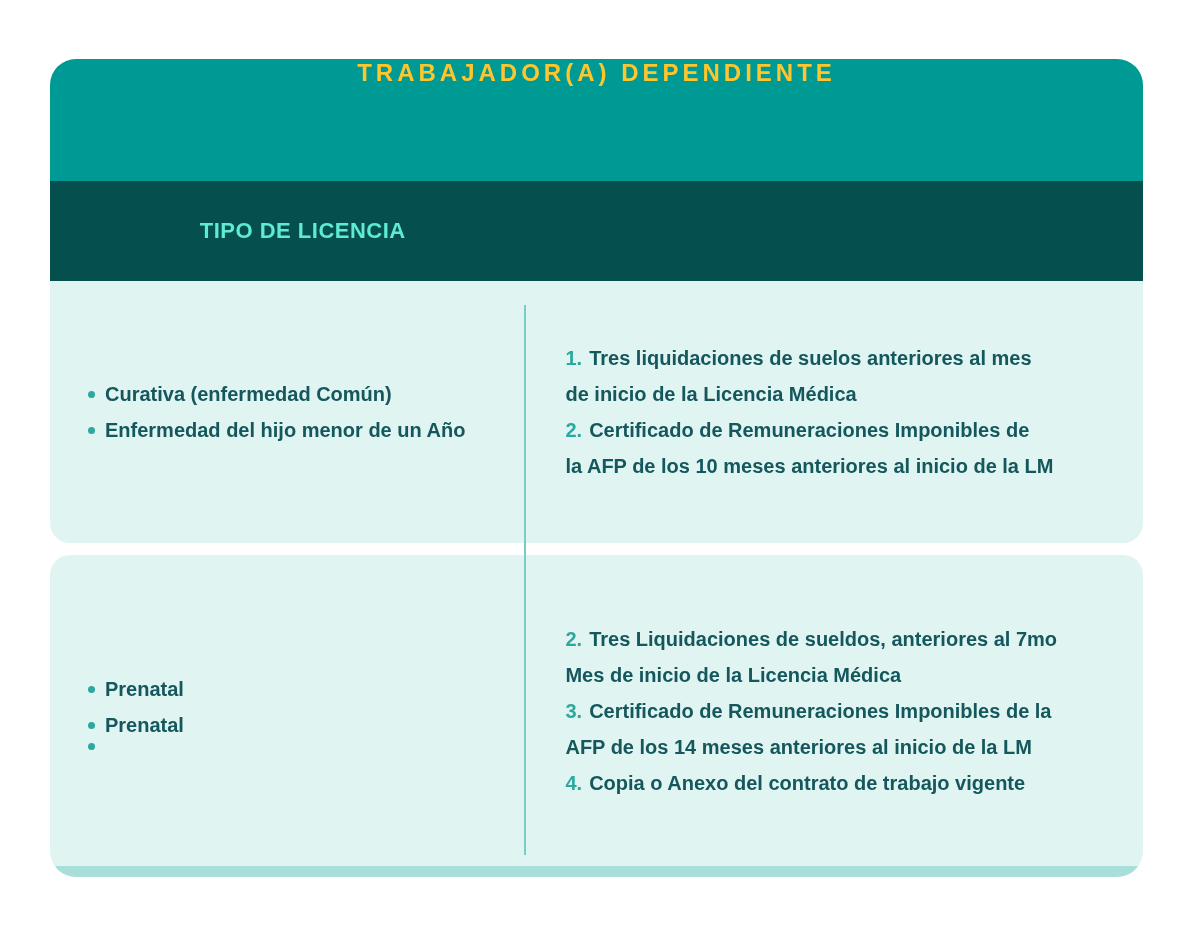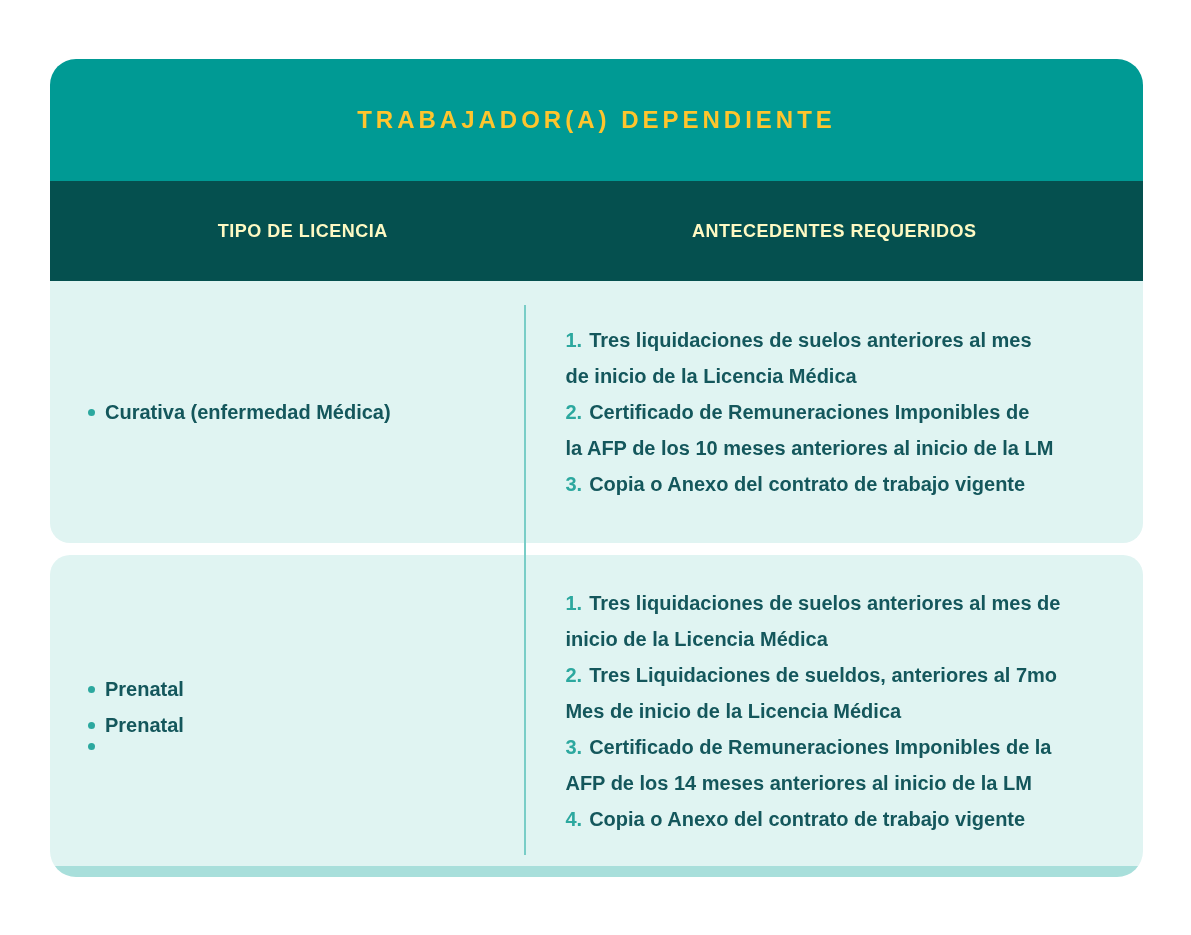--- a/index.html
+++ b/index.html
@@ -31,21 +31,20 @@
     background: #ffffff;
     display: flex;
     flex-direction: column;
   }
 
   .card-header {
     height: 122px;
     flex: 0 0 122px;
     background: #009A94;
     display: flex;
-    align-items: center;
     justify-content: center;
   }
 
   .card-title {
     color: #FFC52D;
     font-size: 24px;
     font-weight: 700;
     letter-spacing: 4px;
   }
 
@@ -54,22 +53,22 @@
     flex: 0 0 100px;
     background: #05504F;
     display: flex;
     align-items: center;
   }
 
   .subheader-cell {
     display: flex;
     align-items: center;
     justify-content: center;
-    color: #fef9c3;
-    font-size: 18px;
+    color: #5eead4;
+    font-size: 22px;
     font-weight: 700;
     letter-spacing: 0.5px;
   }
 
   .subheader-cell.left  { flex: 0 0 43.5%; padding-left: 30px; box-sizing: border-box; }
   .subheader-cell.right { flex: 1; }
 
   .card-body {
     position: relative;
     flex: 1;
@@ -178,41 +177,43 @@
 
 <div class="stage">
   <div class="card">
 
     <div class="card-header">
       <span class="card-title">TRABAJADOR(A) DEPENDIENTE</span>
     </div>
 
     <div class="card-subheader">
       <div class="subheader-cell left">TIPO DE LICENCIA</div>
-      <div class="subheader-cell right">ANTECEDENTES REQUERIDOS</div>
     </div>
 
     <div class="card-body">
       <div class="column-divider"></div>
 
       <div class="data-row first">
         <div class="cell-left">
           <ul class="license-list">
             <li>
               <span class="bullet-dot"></span>
-              <span>Curativa (enfermedad Médica)</span>
+              <span>Curativa (enfermedad Común)</span>
+            </li>
+            <li>
+              <span class="bullet-dot"></span>
+              <span>Enfermedad del hijo menor de un Año</span>
             </li>
           </ul>
         </div>
         <div class="cell-right">
           <p class="req"><span class="req-num">1.</span><span class="req-text">Tres liquidaciones de suelos anteriores al mes
 de inicio de la Licencia Médica</span></p>
           <p class="req"><span class="req-num">2.</span><span class="req-text">Certificado de Remuneraciones Imponibles de
 la AFP de los 10 meses anteriores al inicio de la LM</span></p>
-          <p class="req"><span class="req-num">3.</span><span class="req-text">Copia o Anexo del contrato de trabajo vigente</span></p>
         </div>
       </div>
 
       <div class="row-gap"></div>
 
       <div class="data-row second">
         <div class="cell-left">
           <ul class="license-list">
             <li>
               <span class="bullet-dot"></span>
@@ -221,22 +222,20 @@
             <li>
               <span class="bullet-dot"></span>
               <span>Prenatal</span>
             </li>
             <li>
               <span class="bullet-dot"></span>
             </li>
           </ul>
         </div>
         <div class="cell-right">
-          <p class="req"><span class="req-num">1.</span><span class="req-text">Tres liquidaciones de suelos anteriores al mes de
-inicio de la Licencia Médica</span></p>
           <p class="req"><span class="req-num">2.</span><span class="req-text">Tres Liquidaciones de sueldos, anteriores al 7mo
 Mes de inicio de la Licencia Médica</span></p>
           <p class="req"><span class="req-num">3.</span><span class="req-text">Certificado de Remuneraciones Imponibles de la
 AFP de los 14 meses anteriores al inicio de la LM</span></p>
           <p class="req"><span class="req-num">4.</span><span class="req-text">Copia o Anexo del contrato de trabajo vigente</span></p>
         </div>
       </div>
 
       <div class="bottom-strip"></div>
     </div>

